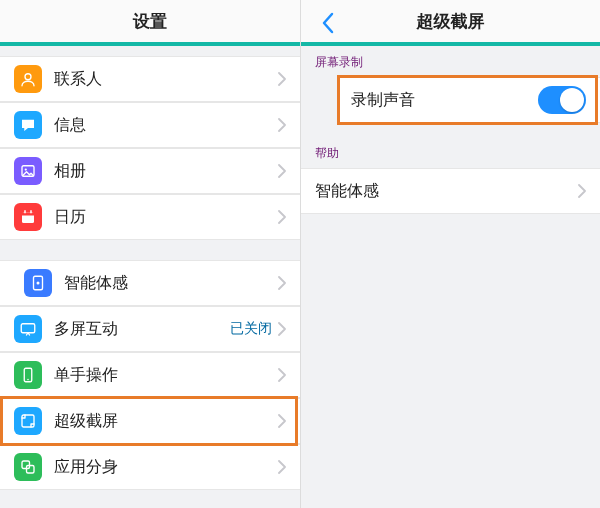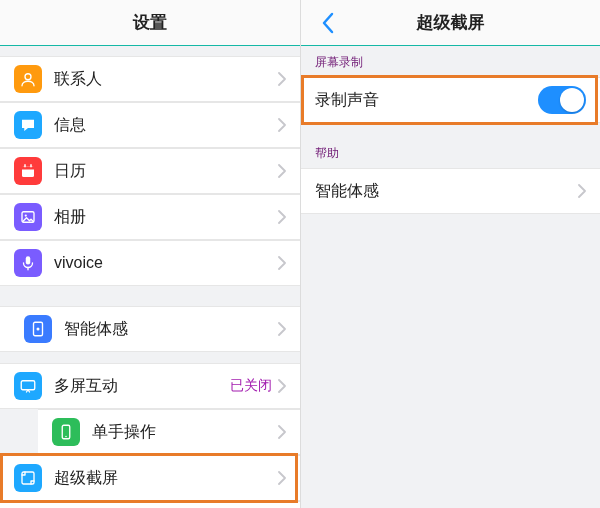--- a/index.html
+++ b/index.html
@@ -16,21 +16,21 @@
     display: flex;
     flex-direction: column;
     overflow: hidden;
     position: relative;
   }
   .pane + .pane { border-left: 1px solid #dcdcdc; }
 
   .titlebar {
     height: 46px;
     background: #fafafa;
-    border-bottom: 1px solid #14b8a6;
+    border-bottom: 4px solid #14b8a6;
     display: flex;
     align-items: center;
     justify-content: center;
     position: relative;
   }
   .titlebar-title {
     font-size: 17px;
     font-weight: 600;
     color: #222;
   }
@@ -82,21 +82,21 @@
   }
   .app-icon svg { width: 18px; height: 18px; }
 
   .row-label {
     flex: 1;
     font-size: 16px;
     color: #222;
   }
   .row-value {
     font-size: 14px;
-    color: #a21caf;
+    color: #0369a1;
     margin-right: 6px;
   }
   .chevron {
     width: 8px;
     height: 14px;
     flex-shrink: 0;
   }
   .chevron svg { width: 8px; height: 14px; display: block; }
 
   .toggle {
@@ -160,107 +160,90 @@
             <span class="row-label">信息</span>
             <span class="chevron">
               <svg viewBox="0 0 8 14">
                 <polyline points="1,1 7,7 1,13" fill="none" stroke="#c7c7cc" stroke-width="1.8" stroke-linecap="round" stroke-linejoin="round"></polyline>
               </svg>
             </span>
           </div>
         </div>
         <div style="position: relative;">
           <div class="row">
+            <div class="app-icon" style="background: rgb(122, 92, 255);">
+              <svg viewBox="0 0 24 24">
+                <rect x="4" y="5" width="16" height="14" rx="2" fill="none" stroke="#fff" stroke-width="1.8" stroke-linecap="round" stroke-linejoin="round"></rect>
+                <circle cx="9" cy="10" r="1.5" fill="#fff"></circle>
+                <path d="M5 18l5-5 4 4 2-2 3 3" fill="none" stroke="#fff" stroke-width="1.8" stroke-linecap="round" stroke-linejoin="round"></path>
+              </svg>
+            </div>
+            <span class="row-label">相册</span>
+            <span class="chevron">
+              <svg viewBox="0 0 8 14">
+                <polyline points="1,1 7,7 1,13" fill="none" stroke="#c7c7cc" stroke-width="1.8" stroke-linecap="round" stroke-linejoin="round"></polyline>
+              </svg>
+            </span>
+          </div>
+        </div>
+        <div style="position: relative;">
+          <div class="row">
             <div class="app-icon" style="background: rgb(255, 59, 59);">
               <svg viewBox="0 0 24 24">
                 <rect x="4" y="6" width="16" height="14" rx="2" fill="#fff"></rect>
                 <rect x="4" y="6" width="16" height="4" fill="#ff3b3b"></rect>
                 <line x1="8" y1="3" x2="8" y2="7" stroke="#fff" stroke-width="2"></line>
                 <line x1="16" y1="3" x2="16" y2="7" stroke="#fff" stroke-width="2"></line>
               </svg>
             </div>
             <span class="row-label">日历</span>
             <span class="chevron">
               <svg viewBox="0 0 8 14">
                 <polyline points="1,1 7,7 1,13" fill="none" stroke="#c7c7cc" stroke-width="1.8" stroke-linecap="round" stroke-linejoin="round"></polyline>
               </svg>
             </span>
           </div>
         </div>
-        <div style="position: relative;">
-          <div class="row">
-            <div class="app-icon" style="background: rgb(122, 92, 255);">
-              <svg viewBox="0 0 24 24">
-                <rect x="4" y="5" width="16" height="14" rx="2" fill="none" stroke="#fff" stroke-width="1.8" stroke-linecap="round" stroke-linejoin="round"></rect>
-                <circle cx="9" cy="10" r="1.5" fill="#fff"></circle>
-                <path d="M5 18l5-5 4 4 2-2 3 3" fill="none" stroke="#fff" stroke-width="1.8" stroke-linecap="round" stroke-linejoin="round"></path>
-              </svg>
-            </div>
-            <span class="row-label">相册</span>
-            <span class="chevron">
-              <svg viewBox="0 0 8 14">
-                <polyline points="1,1 7,7 1,13" fill="none" stroke="#c7c7cc" stroke-width="1.8" stroke-linecap="round" stroke-linejoin="round"></polyline>
-              </svg>
-            </span>
-          </div>
-        </div>
-        <div style="position: relative;">
-          <div class="row">
-            <div class="app-icon" style="background: rgb(122, 92, 255);">
-              <svg viewBox="0 0 24 24">
-                <rect x="9" y="3" width="6" height="11" rx="3" fill="#fff"></rect>
-                <path d="M6 12a6 6 0 0 0 12 0" fill="none" stroke="#fff" stroke-width="1.8" stroke-linecap="round" stroke-linejoin="round"></path>
-                <line x1="12" y1="18" x2="12" y2="21" fill="none" stroke="#fff" stroke-width="1.8" stroke-linecap="round" stroke-linejoin="round"></line>
-              </svg>
-            </div>
-            <span class="row-label">vivoice</span>
-            <span class="chevron">
-              <svg viewBox="0 0 8 14">
-                <polyline points="1,1 7,7 1,13" fill="none" stroke="#c7c7cc" stroke-width="1.8" stroke-linecap="round" stroke-linejoin="round"></polyline>
-              </svg>
-            </span>
-          </div>
-        </div>
       </div>
     <div class="section-gap"></div>
     <div id="group2">
         <div style="position: relative;">
           <div class="row" style="border-top: 1px solid rgb(230, 230, 230); padding-left: 24px;">
             <div class="app-icon" style="background: rgb(58, 123, 255);">
               <svg viewBox="0 0 24 24">
                 <rect x="6" y="3" width="12" height="18" rx="2" fill="none" stroke="#fff" stroke-width="1.8" stroke-linecap="round" stroke-linejoin="round"></rect>
                 <circle cx="12" cy="12" r="2" fill="#fff"></circle>
               </svg>
             </div>
             <span class="row-label">智能体感</span>
             <span class="chevron">
               <svg viewBox="0 0 8 14">
                 <polyline points="1,1 7,7 1,13" fill="none" stroke="#c7c7cc" stroke-width="1.8" stroke-linecap="round" stroke-linejoin="round"></polyline>
               </svg>
             </span>
           </div>
         </div>
-        <div style="position: relative; margin-top: 11px;">
+        <div style="position: relative;">
           <div class="row">
             <div class="app-icon" style="background: rgb(30, 168, 255);">
               <svg viewBox="0 0 24 24">
                 <rect x="3" y="5" width="18" height="12" rx="2" fill="none" stroke="#fff" stroke-width="1.8" stroke-linecap="round" stroke-linejoin="round"></rect>
                 <path d="M10 20l2-3 2 3" fill="none" stroke="#fff" stroke-width="1.8" stroke-linecap="round" stroke-linejoin="round"></path>
               </svg>
             </div>
             <span class="row-label">多屏互动</span>
             <span class="row-value">已关闭</span>
             <span class="chevron">
               <svg viewBox="0 0 8 14">
                 <polyline points="1,1 7,7 1,13" fill="none" stroke="#c7c7cc" stroke-width="1.8" stroke-linecap="round" stroke-linejoin="round"></polyline>
               </svg>
             </span>
           </div>
         </div>
-        <div style="position: relative; padding-left: 38px;">
+        <div style="position: relative;">
           <div class="row">
             <div class="app-icon" style="background: rgb(45, 189, 90);">
               <svg viewBox="0 0 24 24">
                 <rect x="7" y="3" width="10" height="18" rx="2" fill="none" stroke="#fff" stroke-width="1.8" stroke-linecap="round" stroke-linejoin="round"></rect>
                 <circle cx="12" cy="18" r="1" fill="#fff"></circle>
               </svg>
             </div>
             <span class="row-label">单手操作</span>
             <span class="chevron">
               <svg viewBox="0 0 8 14">
@@ -312,21 +295,21 @@
       <svg viewBox="0 0 13 22">
           <polyline points="11,2 3,11 11,20" fill="none" stroke="#1e8fff" stroke-width="2.5" stroke-linecap="round" stroke-linejoin="round"></polyline>
         </svg>
     </div>
     <span class="titlebar-title">超级截屏</span>
   </div>
   <div class="content">
 
     <div class="group-header">屏幕录制</div>
 
-    <div style="position:relative;">
+    <div style="position:relative;margin-left:36px;">
       <div class="row" style="border-top:1px solid #e6e6e6;">
         <span class="row-label">录制声音</span>
         <div class="toggle"></div>
       </div>
       <div class="highlight-box" style="left:0; right:2px; top:-2px; height:50px;"></div>
     </div>
 
     <div class="group-header" style="margin-top:14px;">帮助</div>
 
     <div class="row" style="border-top:1px solid #e6e6e6;">

